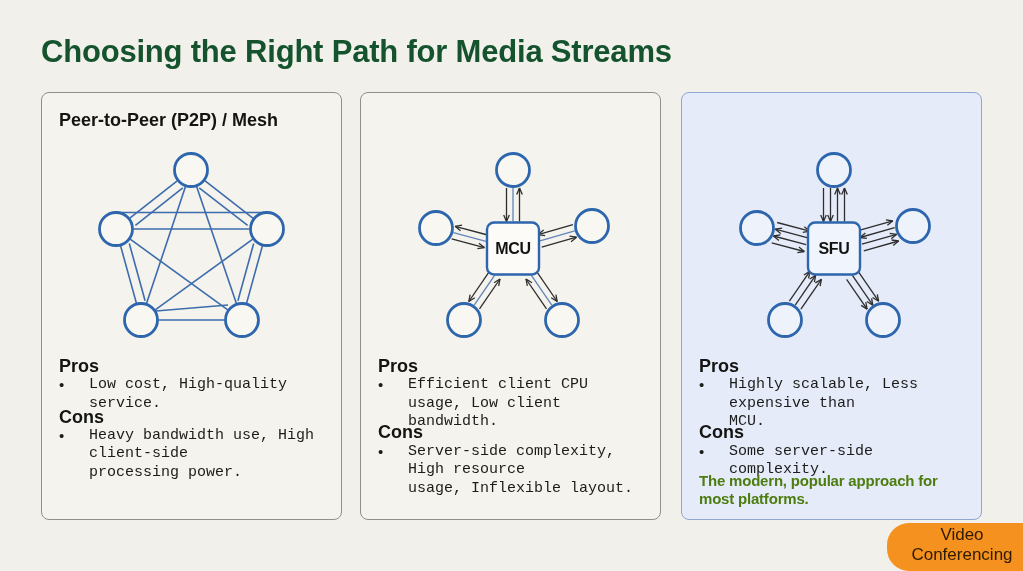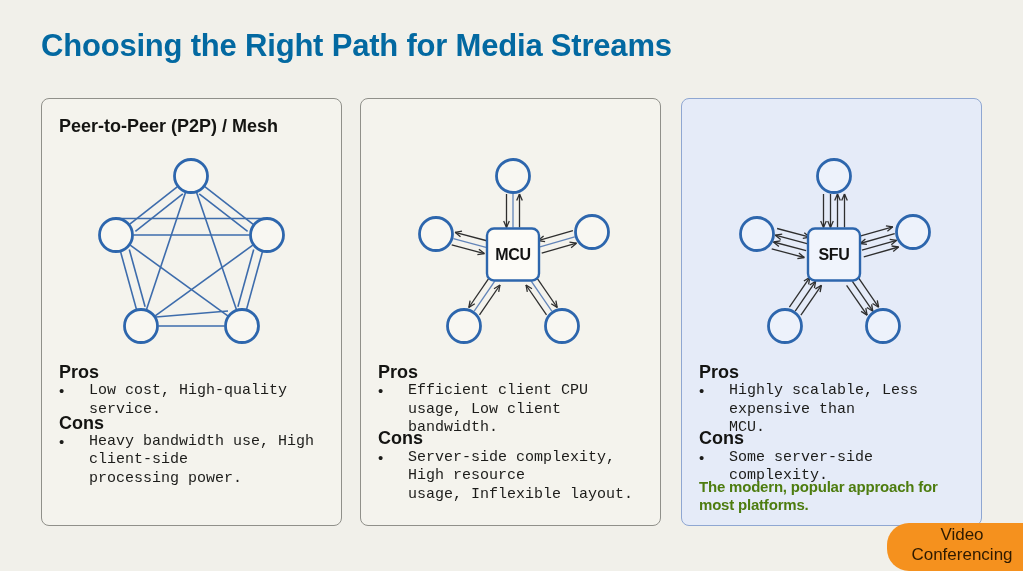--- a/index.html
+++ b/index.html
@@ -1,19 +1,19 @@
 <!DOCTYPE html>
 <html><head>
 <meta charset="utf-8">
 <style>
 * { margin:0; padding:0; box-sizing:border-box; }
 html,body { width:1023px; height:571px; overflow:hidden; }
 body { background:#f1f0ea; font-family:"Liberation Sans", sans-serif; position:relative; }
-h1 { position:absolute; left:41px; top:28px; font-size:31px; color:#0369a1; letter-spacing:-0.2px; }
-.card { position:absolute; top:98px; width:301px; height:428px; border-radius:8px; }
+h1 { position:absolute; left:41px; top:34px; font-size:31px; color:#14532d; letter-spacing:-0.2px; }
+.card { position:absolute; top:92px; width:301px; height:428px; border-radius:8px; }
 .ctitle { position:absolute; left:17px; top:16.5px; font-size:18px; font-weight:bold; color:#141412; }
 .diag { position:absolute; left:0; top:0; }
 .lab { position:absolute; left:17px; font-size:18px; line-height:18px; font-weight:bold; color:#141412; }
 .bul { position:absolute; left:17px; width:272px; font-size:15px; color:#1c1c1a; line-height:18.5px; }
 .dot { position:absolute; left:0; }
 .btx { display:block; margin-left:30px;font-family:Liberation Mono, monospace; }
 .blue { position:absolute; left:17px; top:378.5px; font-size:15px; letter-spacing:-0.2px; font-weight:bold; color:#4d7c0f; line-height:18.5px; }
 .pill { position:absolute; left:887px; top:522.5px; width:150px; height:48px; background:#f5911e; border-radius:22px 0 0 22px; color:#2e1a00; font-size:17px; line-height:20px; text-align:center; padding-top:2.2px; }
 
 </style>

